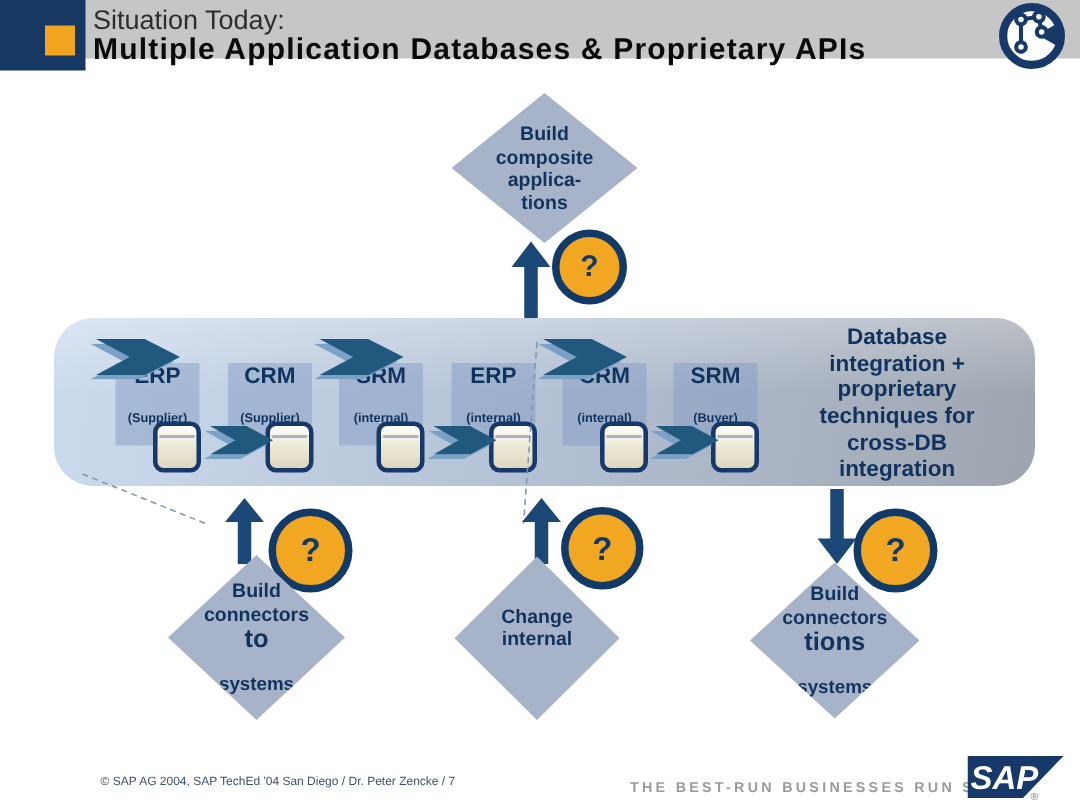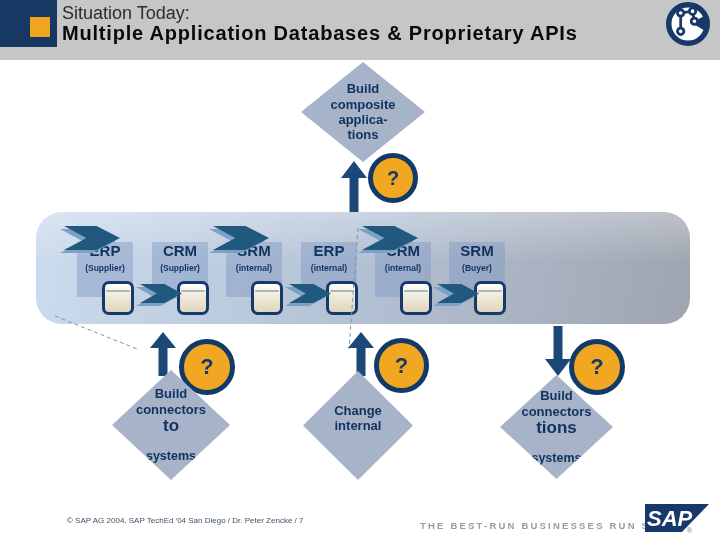--- a/index.html
+++ b/index.html
@@ -1,21 +1,21 @@
 <!DOCTYPE html>
 <html><head>
 <meta charset="utf-8">
 <style>
   html,body { margin:0; padding:0; background:#fff; }
   .slide {
     position:relative; width:720px; height:540px; overflow:hidden;
     background:#ffffff; font-family:"Liberation Sans", sans-serif;
   }
   
-  .header { position:absolute; left:0; top:0; width:720px; height:60px; background:#c6c6c6; }
+  .header { position:absolute; left:0; top:0; width:720px; height:39px; background:#c6c6c6; }
   .accent-block { position:absolute; left:0; top:0; width:57px; height:47px; background:#173862; }
   .accent-square { position:absolute; left:30px; top:17px; width:20px; height:20px; background:#f0a41f; }
   .title1 { position:absolute; left:62px; top:3px; font-size:18px; color:#2d2d2d; white-space:nowrap; }
   .title2 { position:absolute; left:62px; top:22px; font-size:20px; font-weight:bold; letter-spacing:0.8px; color:#0a0a0a; white-space:nowrap;text-align:right; }
   .net-icon { position:absolute; left:666px; top:2px; }
   
   .diamond {
     position:absolute; clip-path:polygon(50% 0,100% 50%,50% 100%,0 50%);
     background:#a7b3c8; display:flex; align-items:center; justify-content:center;
     text-align:center; color:#10335e; font-weight:bold;
@@ -34,21 +34,21 @@
     position:absolute; left:36px; top:212px; width:654px; height:112px; border-radius:26px;
     background:
       linear-gradient(to bottom, rgba(255,255,255,.30), rgba(255,255,255,0) 45%),
       linear-gradient(100deg, #ccdbee 0%, #b4c2d6 48%, #9fa5af 100%);
   }
   .syscard {
     position:absolute; top:30px; width:56px; height:55px;
     background:rgba(130,155,195,.48); text-align:center; color:#10335e;
   }
   .sysname { font-size:15px; font-weight:bold; margin-top:0; }
-  .sysscope { font-size:8.5px; font-weight:bold; margin-top:4px; }
+  .sysscope { font-size:8.5px; font-weight:bold; margin-top:14px; }
   .db {
     position:absolute; top:69px; width:26px; height:28px;
     background:linear-gradient(#ffffff, #efe9d8 45%, #ded6c0);
     border:3px solid #16396a; border-radius:7px;
   }
   .db::before {
     content:""; position:absolute; left:1px; right:1px; top:6px; height:2px;
     background:rgba(115,128,150,.55); border-radius:2px;
   }
   .chev { position:absolute; }
@@ -163,20 +163,26 @@
       </div>
     <div class="chev" style="left:253px; top:72px; width:42px; height:19px;">
         <i class="lite"></i>
         <i class="dark"></i>
       </div>
     <div class="chev" style="left:401px; top:72px; width:42px; height:19px;">
         <i class="lite"></i>
         <i class="dark"></i>
       </div>
 
+    <div class="band-note">Database
+integration +
+proprietary
+techniques for
+cross-DB
+integration</div>
   </div>
 
   <svg class="overlay" width="720" height="540">
     <line x1="55" y1="316" x2="137" y2="349" stroke="#8094a8" stroke-width="1" stroke-dasharray="4 3"></line>
     <line x1="358" y1="228" x2="349" y2="349" stroke="#8094a8" stroke-width="1" stroke-dasharray="4 3"></line>
   </svg>
 
   <span class="arrow" style="left:149px; top:332px;">
     <svg width="28" height="44" viewBox="0 0 28 44">
       <path d="M14 0 L27 16 L18.5 16 L18.5 44 L9.5 44 L9.5 16 L1 16 Z" fill="#1c4877"></path>

